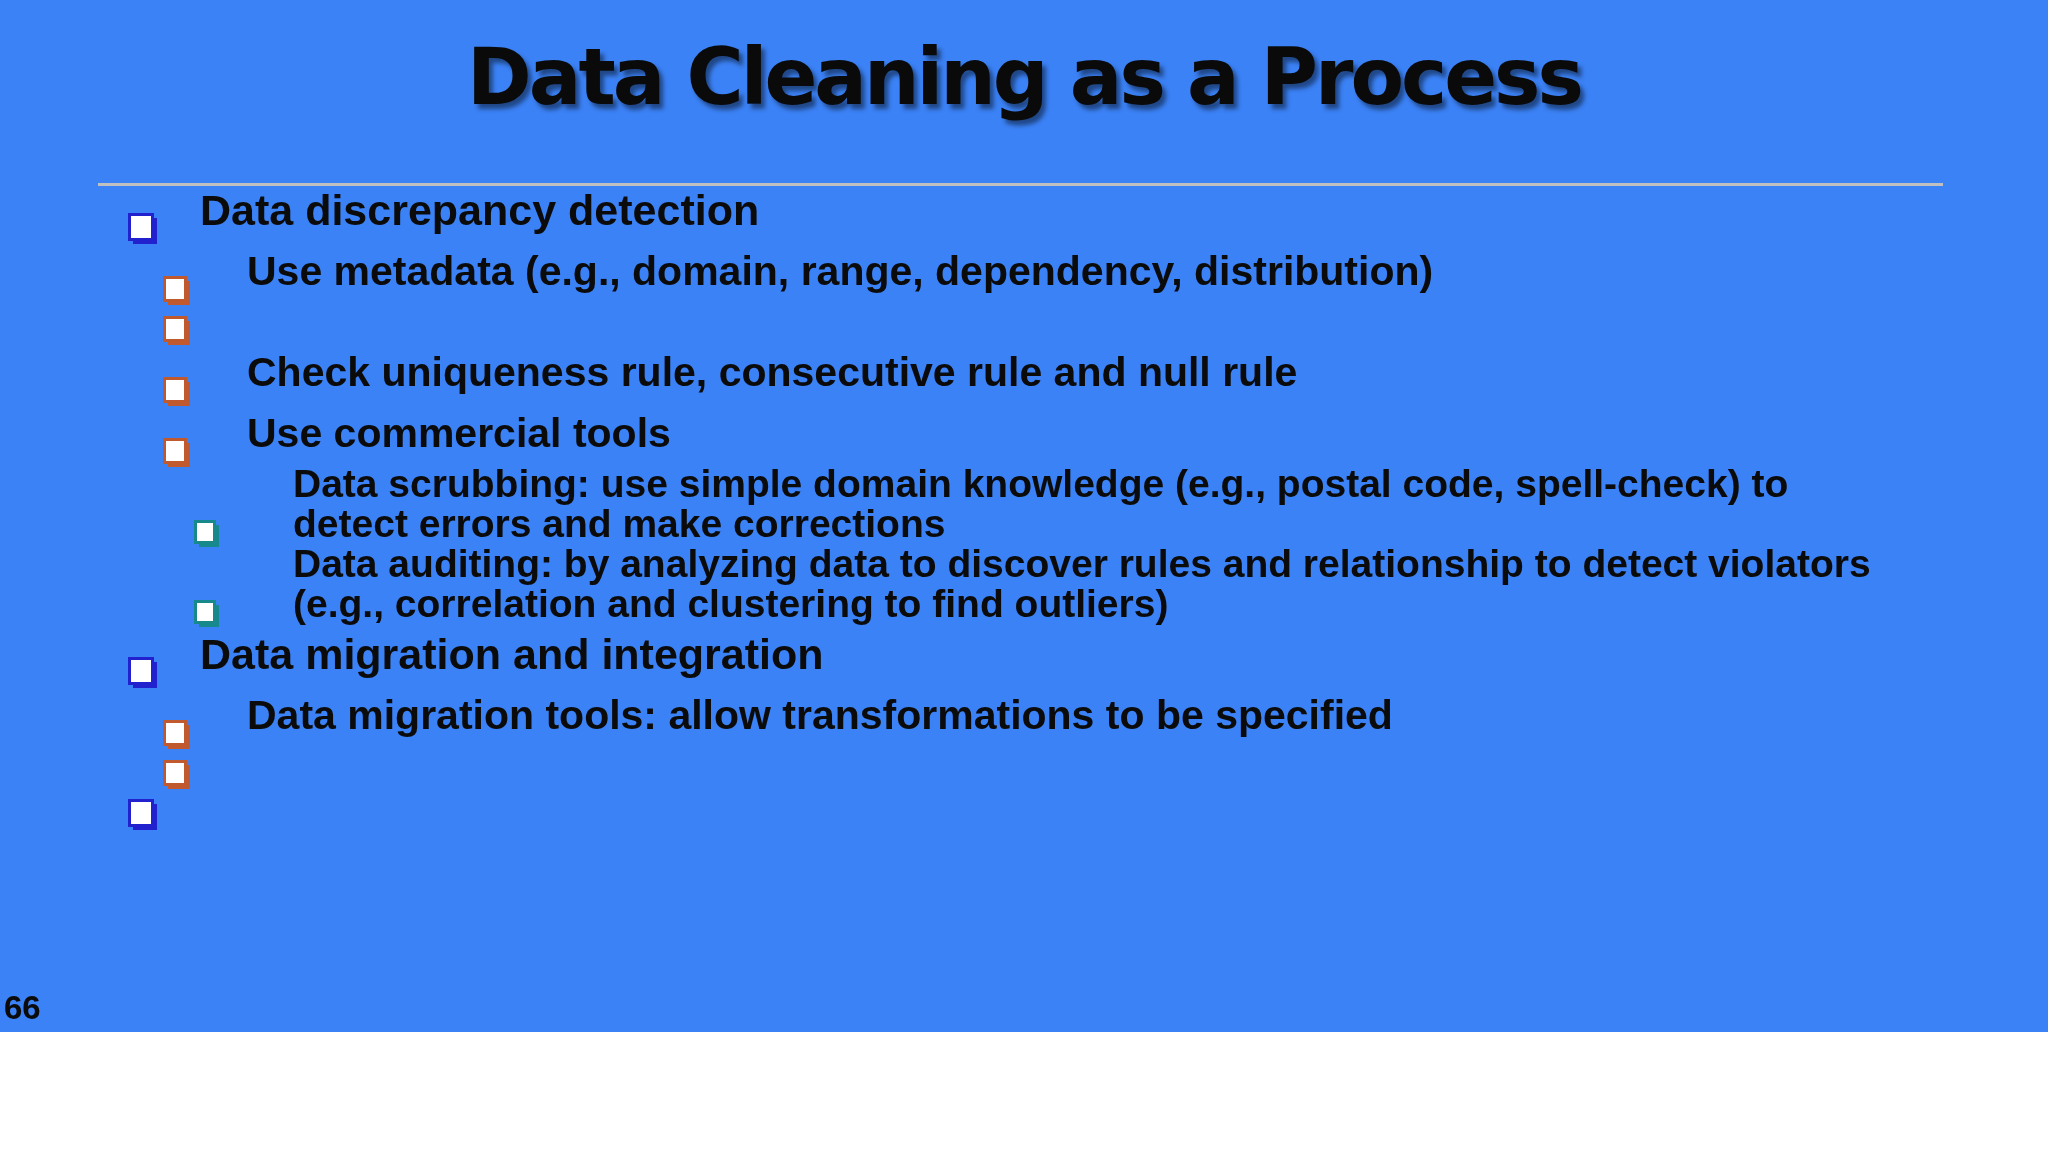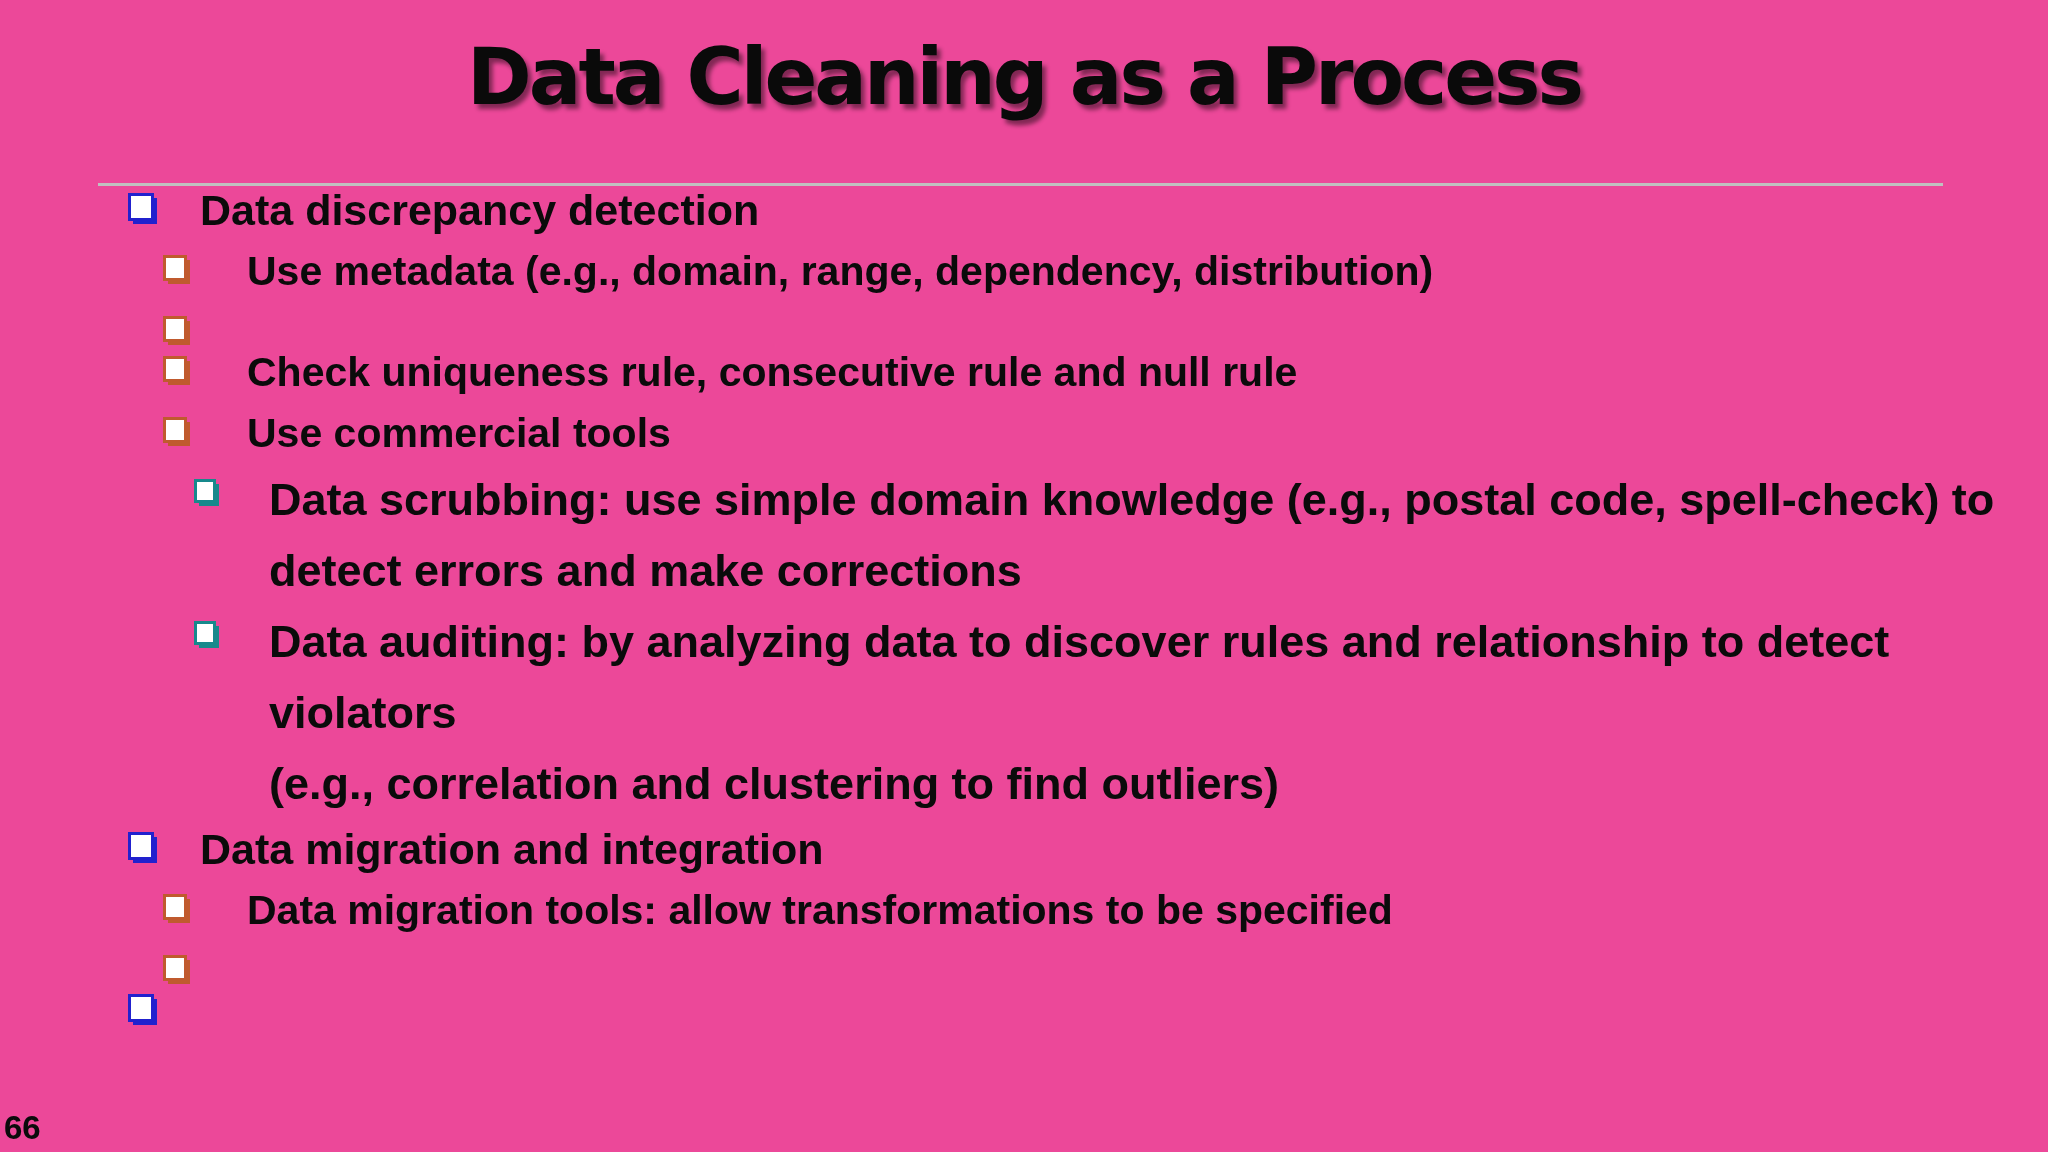--- a/index.html
+++ b/index.html
@@ -7,22 +7,22 @@
     padding: 0;
     background: #ffffff;
     width: 2048px;
     height: 1152px;
     overflow: hidden;
     font-family: "Liberation Sans", sans-serif;
   }
   .slide {
     position: relative;
     width: 2048px;
-    height: 1152px;
-    background: #ec4899;
+    height: 1032px;
+    background: #3b82f6;
     color: var(--text, #0b0b0b);
   }
   .title {
     margin: 0;
     padding-top: 22px;
     text-align: center;
     font-family: "DejaVu Sans", sans-serif;
     font-weight: bold;
     font-size: 78px;
     line-height: 110px;
@@ -39,35 +39,35 @@
     background: var(--divider, #c0c0c0);
   }
   .bullet-list {
     position: absolute;
     top: 180px;
     left: 0;
     right: 0;
   }
   .item {
     display: flex;
-    align-items: flex-start;
+    align-items: flex-end;
     color: var(--text, #0b0b0b);
   }
   .item .txt {
     white-space: pre-wrap;
     font-weight: bold;
   }
   .bullet {
     flex: 0 0 auto;
     background: #ffffff;
     border: 3px solid;
   }
   .lvl1 { margin-left: 128px; font-size: 43px; line-height: 61px; }
   .lvl2 { margin-left: 163px; font-size: 41px; line-height: 61px; }
-  .lvl3 { margin-left: 194px; font-size: 45px; line-height: 71px; }
+  .lvl3 { margin-left: 194px; font-size: 39px; line-height: 40px; gap: 24px; }
   .lvl1.bold .txt { font-weight: bold; }
   .lvl1 .bullet {
     width: 20px; height: 22px;
     margin: 13px 46px 0 0;
     border-color: var(--l1);
     box-shadow: 4px 4px 0 -1px var(--l1);
   }
   .lvl2 .bullet {
     width: 18px; height: 20px;
     margin: 14px 60px 0 0;

